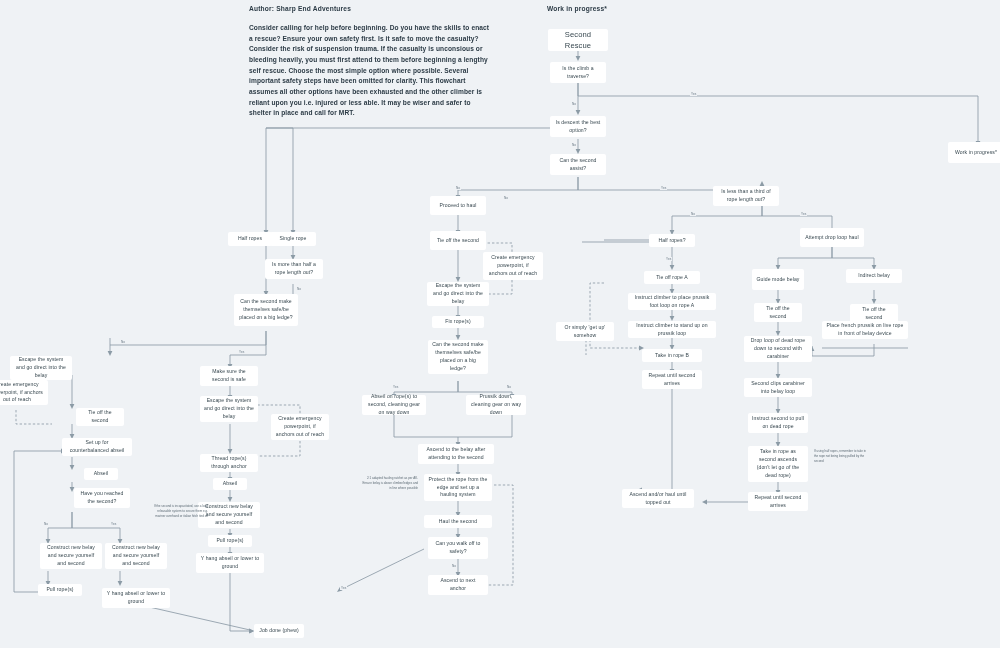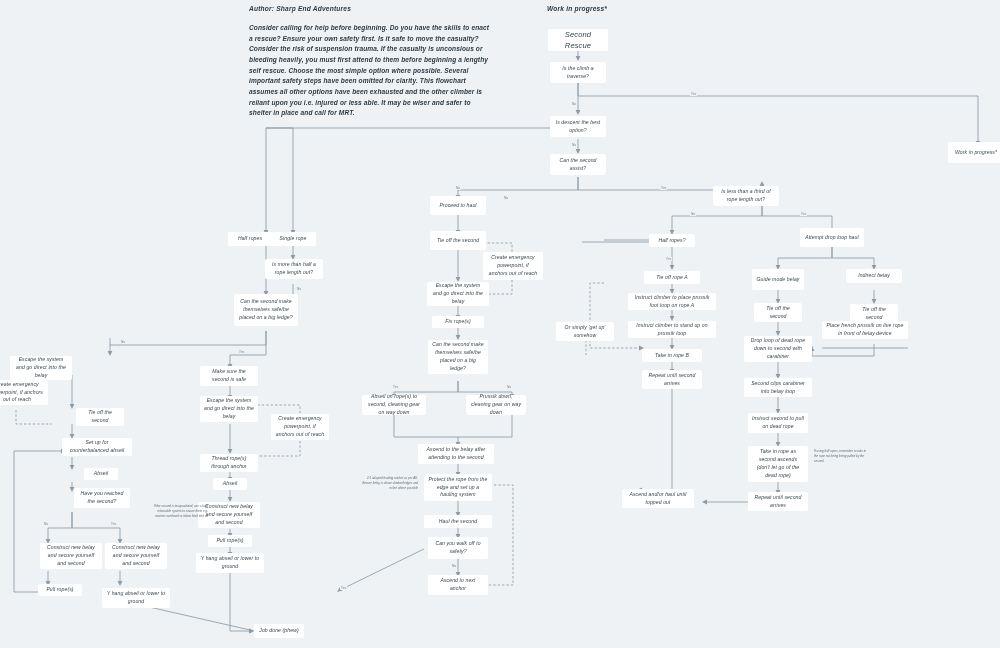--- a/index.html
+++ b/index.html
@@ -4,21 +4,21 @@
 <style>
   html,body{margin:0;padding:0;}
   body{
     width:1000px;height:648px;
     background:#eff2f5;
     font-family:"Liberation Sans", sans-serif;
     color:#2b3a45;
     overflow:hidden;
     position:relative;
   }
-  #canvas{position:absolute;left:0;top:0;width:1000px;height:648px;font-style:italic;}
+  #canvas{position:absolute;left:0;top:0;width:1000px;height:648px;}
   svg.edges{position:absolute;left:0;top:0;width:1000px;height:648px;pointer-events:none;}
 
   .node{
     position:absolute;
     background:#ffffff;
     border-radius:2px;
     box-sizing:border-box;
     display:flex;align-items:center;justify-content:center;
     text-align:center;
     padding:3px 4px;

